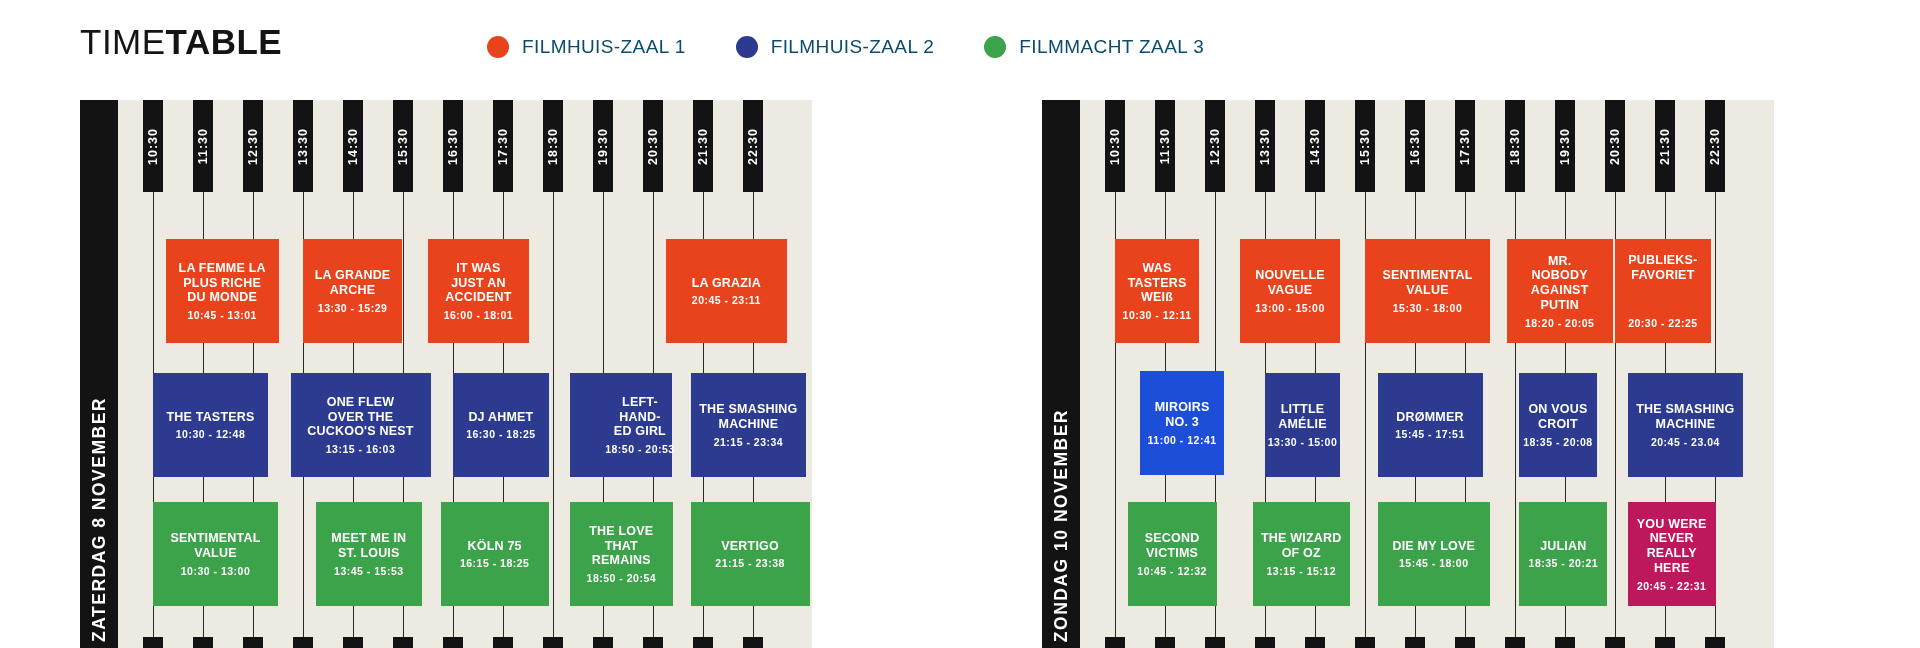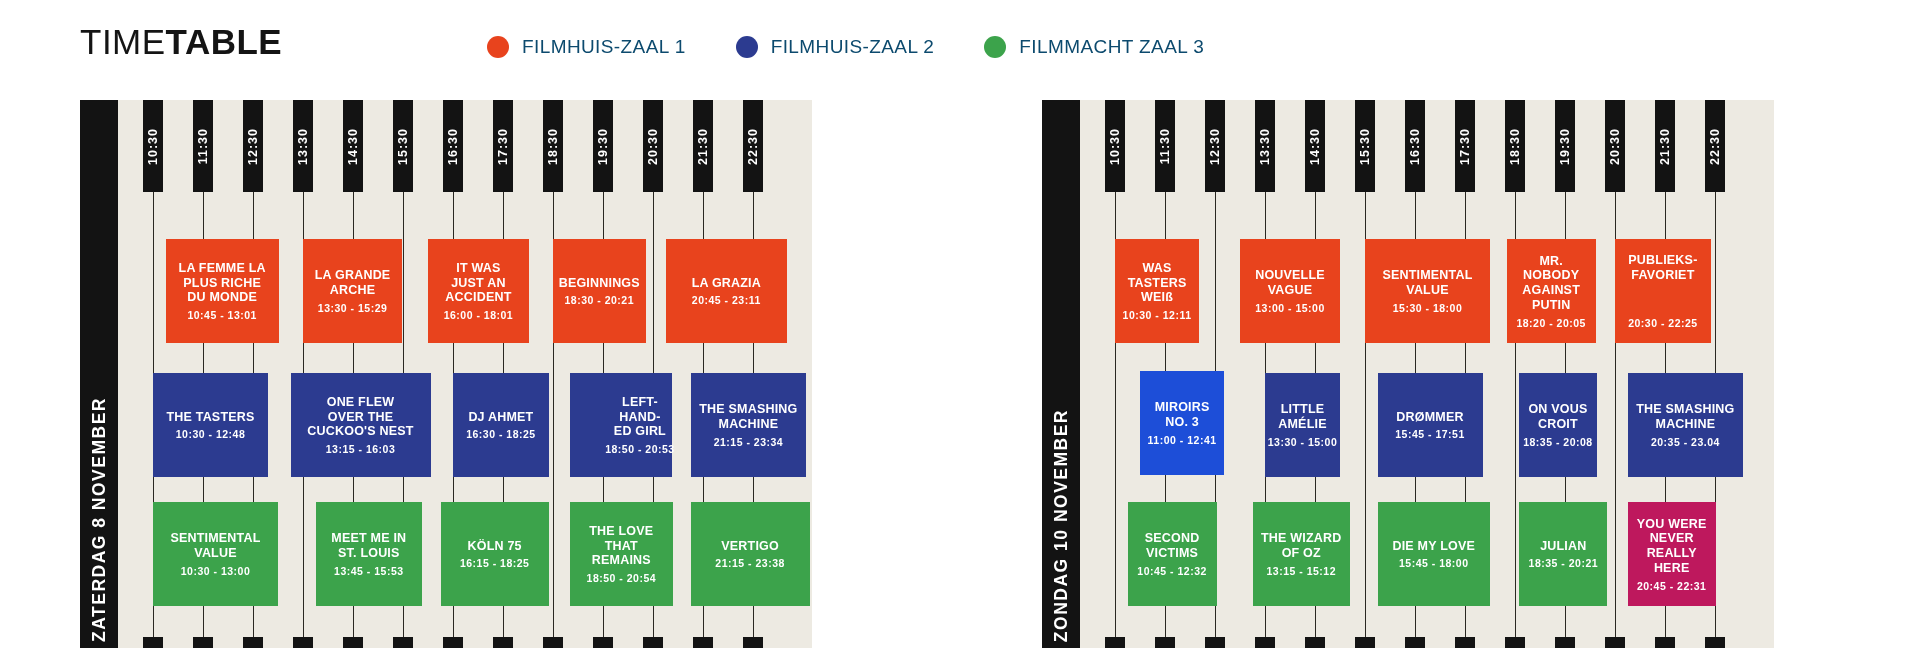--- a/index.html
+++ b/index.html
@@ -137,24 +137,20 @@
           <div class="f-title">LA GRANDE
 ARCHE</div>
           <div class="f-time">13:30 - 15:29</div>
         </div>
         <div class="film" title="FILMHUIS-ZAAL 1" style="left: 348px; top: 139px; width: 100.833px; min-height: 104px; background: rgb(232, 67, 29);">
           <div class="f-title">IT WAS
 JUST AN
 ACCIDENT</div>
           <div class="f-time">16:00 - 18:01</div>
         </div>
-        <div class="film" title="FILMHUIS-ZAAL 1" style="left: 473px; top: 139px; width: 92.5px; min-height: 104px; background: rgb(232, 67, 29);">
-          <div class="f-title">BEGINNINGS</div>
-          <div class="f-time">18:30 - 20:21</div>
-        </div>
         <div class="film" title="FILMHUIS-ZAAL 1" style="left: 585.5px; top: 139px; width: 121.667px; min-height: 104px; background: rgb(232, 67, 29);">
           <div class="f-title">LA GRAZIA</div>
           <div class="f-time">20:45 - 23:11</div>
         </div>
         <div class="film" title="FILMHUIS-ZAAL 2" style="left: 73px; top: 273px; width: 115px; min-height: 104px; background: rgb(44, 59, 144);">
           <div class="f-title">THE TASTERS</div>
           <div class="f-time">10:30 - 12:48</div>
         </div>
         <div class="film" title="FILMHUIS-ZAAL 2" style="left: 210.5px; top: 273px; width: 140px; min-height: 104px; background: rgb(44, 59, 144);">
           <div class="f-title">ONE FLEW
@@ -280,21 +276,21 @@
         <div class="film" title="FILMHUIS-ZAAL 1" style="left: 198px; top: 139px; width: 100px; min-height: 104px; background: rgb(232, 67, 29);">
           <div class="f-title">NOUVELLE
 VAGUE</div>
           <div class="f-time">13:00 - 15:00</div>
         </div>
         <div class="film" title="FILMHUIS-ZAAL 1" style="left: 323px; top: 139px; width: 125px; min-height: 104px; background: rgb(232, 67, 29);">
           <div class="f-title">SENTIMENTAL
 VALUE</div>
           <div class="f-time">15:30 - 18:00</div>
         </div>
-        <div class="film" title="FILMHUIS-ZAAL 1" style="left: 464.667px; top: 139px; width: 89px; min-height: 104px; background: rgb(232, 67, 29);">
+        <div class="film" title="FILMHUIS-ZAAL 1" style="left: 464.667px; top: 139px; width: 106px; min-height: 104px; background: rgb(232, 67, 29);">
           <div class="f-title">MR.
 NOBODY
 AGAINST
 PUTIN</div>
           <div class="f-time">18:20 - 20:05</div>
         </div>
         <div class="film" title="FILMHUIS-ZAAL 1" style="left: 573px; top: 139px; width: 95.8333px; min-height: 104px; background: rgb(232, 67, 29); gap: 31px;">
           <div class="f-title">PUBLIEKS-
 FAVORIET</div>
           <div class="f-time">20:30 - 22:25</div>
@@ -314,21 +310,21 @@
           <div class="f-time">15:45 - 17:51</div>
         </div>
         <div class="film" title="FILMHUIS-ZAAL 2" style="left: 477.167px; top: 273px; width: 77.5px; min-height: 104px; background: rgb(44, 59, 144);">
           <div class="f-title">ON VOUS
 CROIT</div>
           <div class="f-time">18:35 - 20:08</div>
         </div>
         <div class="film" title="FILMHUIS-ZAAL 2" style="left: 585.5px; top: 273px; width: 115.833px; min-height: 104px; background: rgb(44, 59, 144);">
           <div class="f-title">THE SMASHING
 MACHINE</div>
-          <div class="f-time">20:35 - 23.04</div>
+          <div class="f-time">20:45 - 23.04</div>
         </div>
         <div class="film" title="FILMMACHT ZAAL 3" style="left: 85.5px; top: 402px; width: 89.1667px; min-height: 104px; background: rgb(60, 163, 75);">
           <div class="f-title">SECOND
 VICTIMS</div>
           <div class="f-time">10:45 - 12:32</div>
         </div>
         <div class="film" title="FILMMACHT ZAAL 3" style="left: 210.5px; top: 402px; width: 97.5px; min-height: 104px; background: rgb(60, 163, 75);">
           <div class="f-title">THE WIZARD
 OF OZ</div>
           <div class="f-time">13:15 - 15:12</div>

